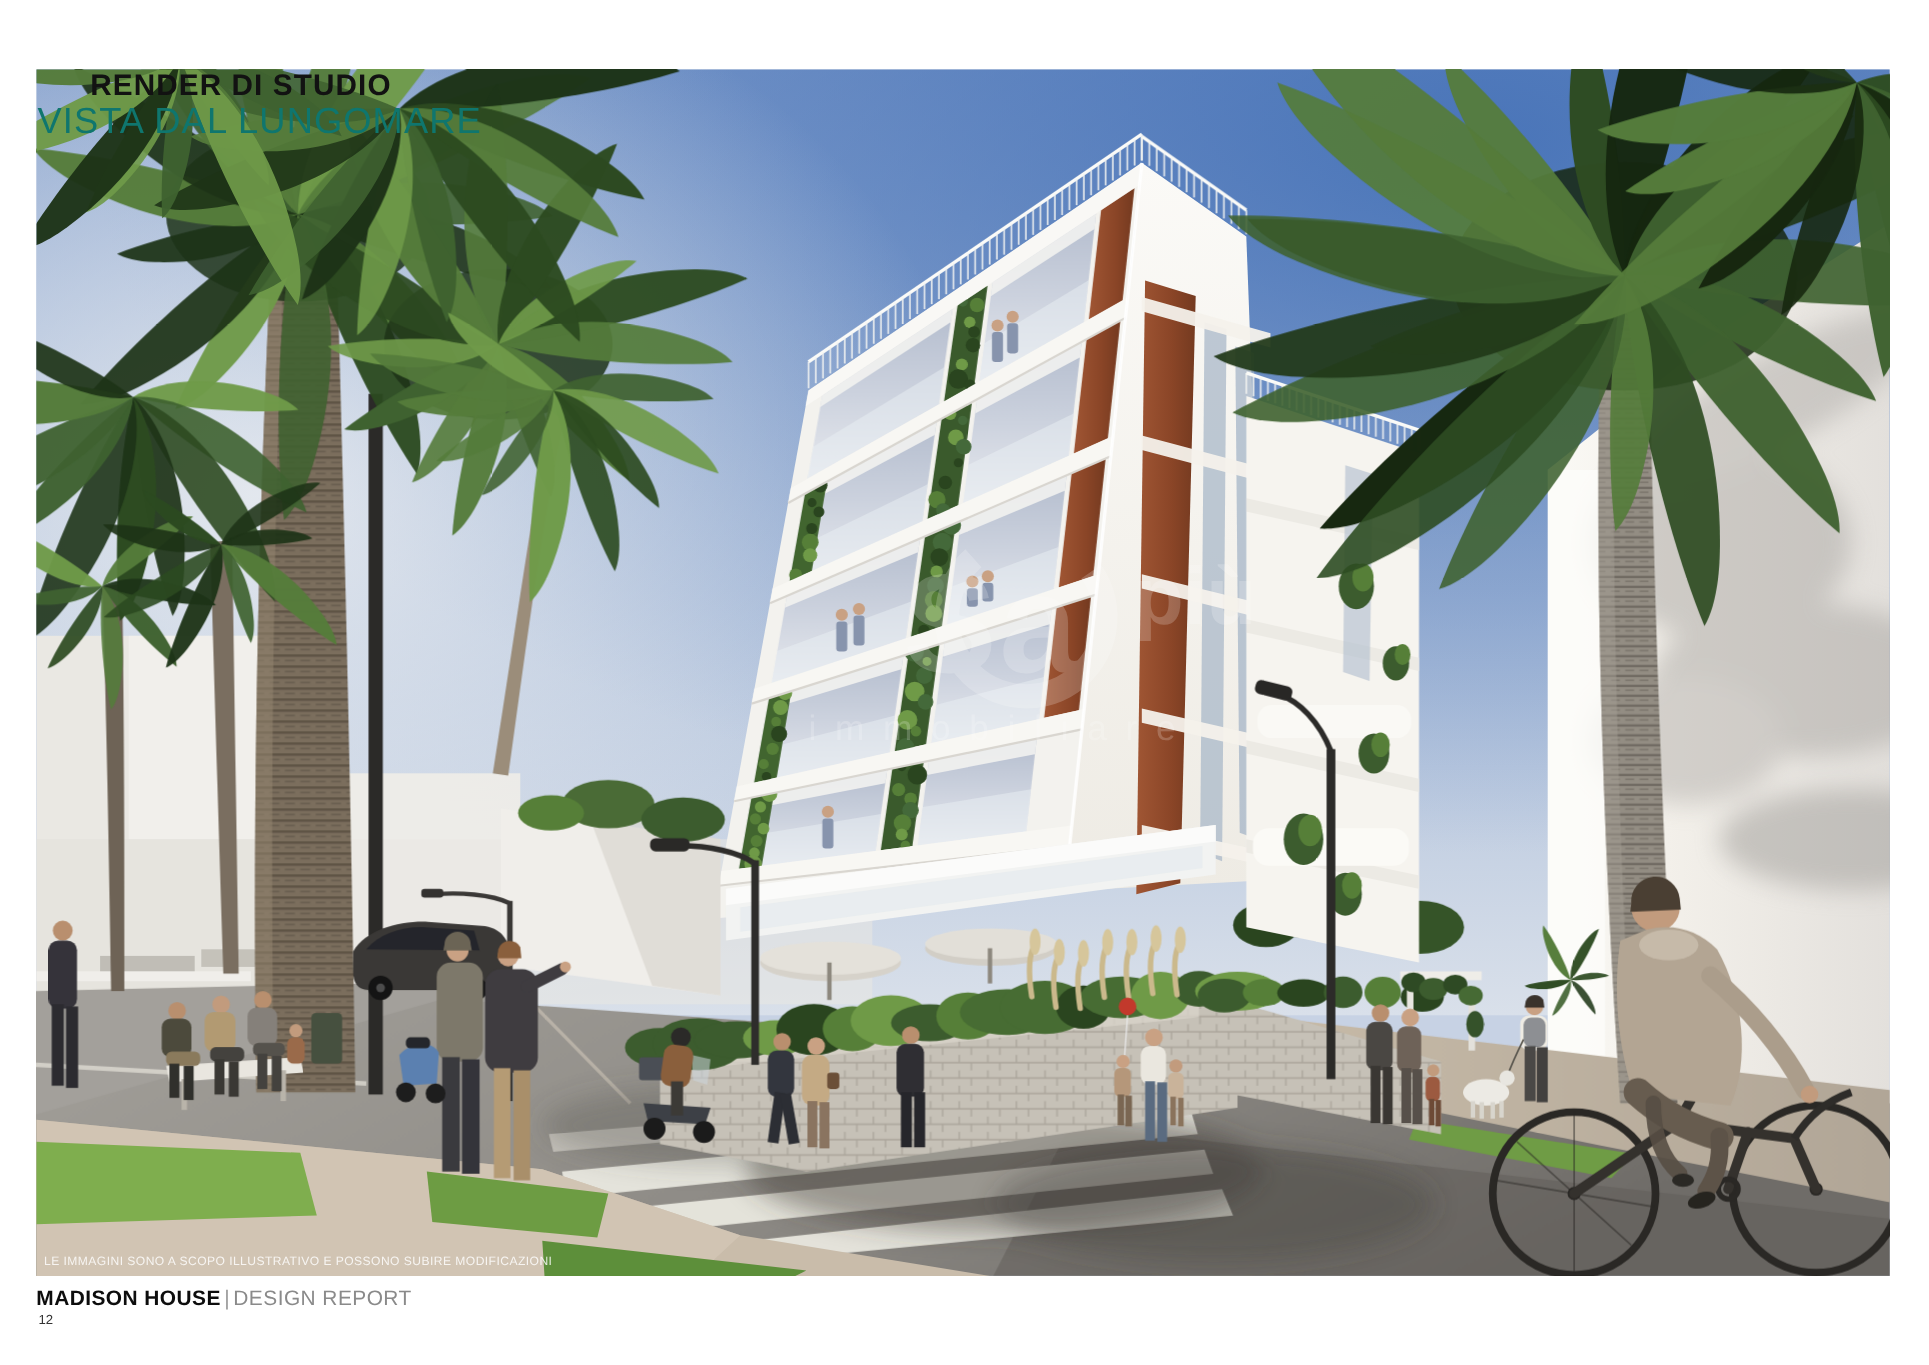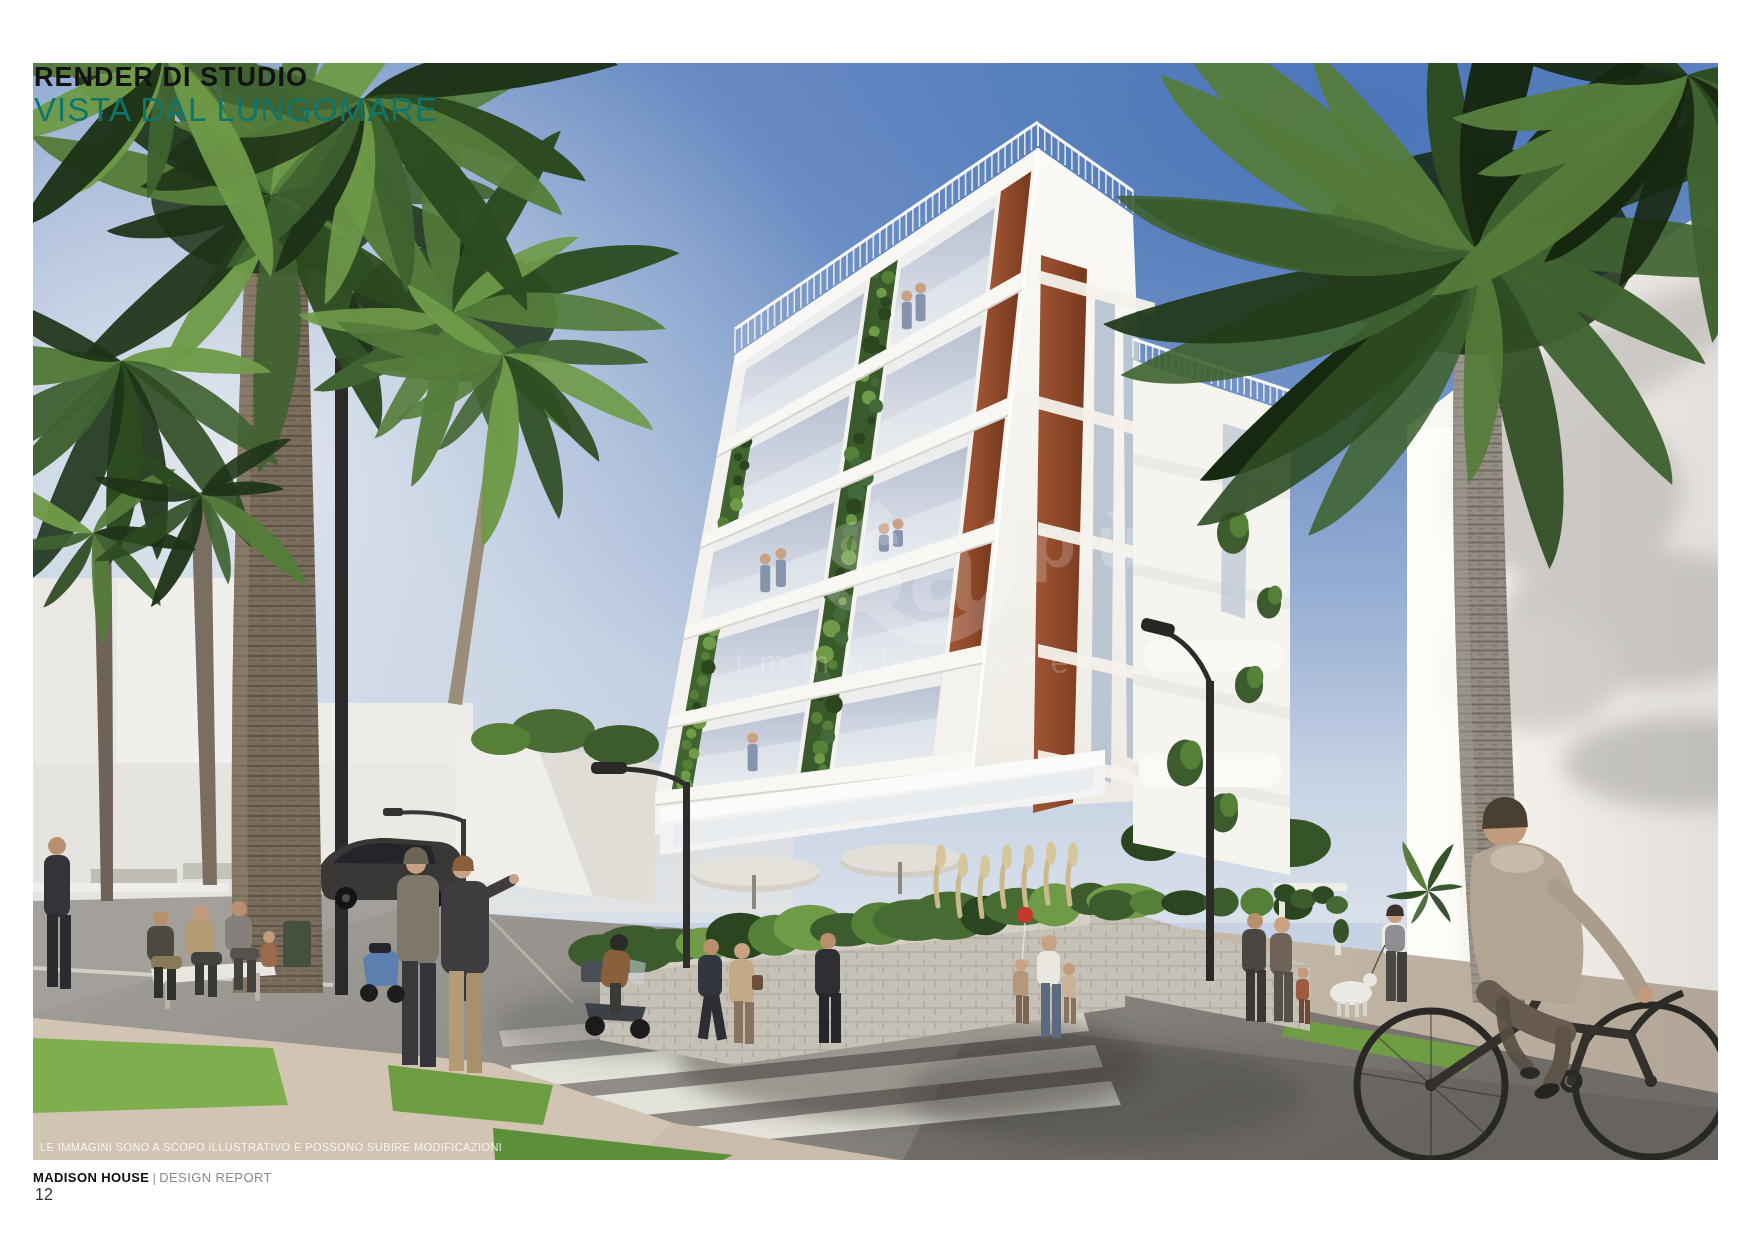--- a/index.html
+++ b/index.html
@@ -3,30 +3,30 @@
 <meta charset="utf-8">
 <style>
   html,body{margin:0;padding:0;background:#ffffff;}
   body{width:1754px;height:1241px;position:relative;overflow:hidden;
        font-family:"Liberation Sans", sans-serif;}
   .page{position:absolute;inset:0;background:#fff;}
   .photo{position:absolute;left:33px;top:63px;width:1685px;height:1097px;
          overflow:hidden;background:#c7d2e4;}
   .photo svg{display:block;position:absolute;left:0;top:0;}
   .title-overlay{position:absolute;left:1px;top:0px;z-index:30;line-height:1.07;}
-  .title-main{font-size:27px;font-weight:bold;letter-spacing:1px;color:#121212;}
+  .title-main{font-size:27px;font-weight:bold;letter-spacing:1px;color:#121212;padding-left:48px;}
   .title-sub{font-size:33px;font-weight:normal;letter-spacing:1px;color:#0f766e;}
   .caption{position:absolute;left:7px;bottom:7px;z-index:30;
            font-size:11px;letter-spacing:.4px;color:rgba(255,255,255,.82);}
   .footer{position:absolute;left:33px;top:1170px;}
-  .footer-line{font-size:13px;letter-spacing:.4px;color:#111;}
+  .footer-line{font-size:19px;letter-spacing:.4px;color:#111;}
   .footer-project{font-weight:bold;color:#0d0d0d;}
   .footer-sep{color:#9a9a9a;font-weight:normal;padding:0 3px;}
   .footer-doc{color:#8a8a8a;font-weight:normal;}
-  .footer-page{font-size:16px;color:#333;margin-top:1px;margin-left:2px;}
+  .footer-page{font-size:12px;color:#333;margin-top:1px;margin-left:2px;}
 </style>
 </head>
 <body>
 
 <div class="page">
 
   <div class="photo">
     <svg id="scene" width="1685" height="1097" viewBox="0 0 1685 1097">
       <defs>
         <linearGradient id="skyV" x1="0" y1="0" x2="0" y2="1">

